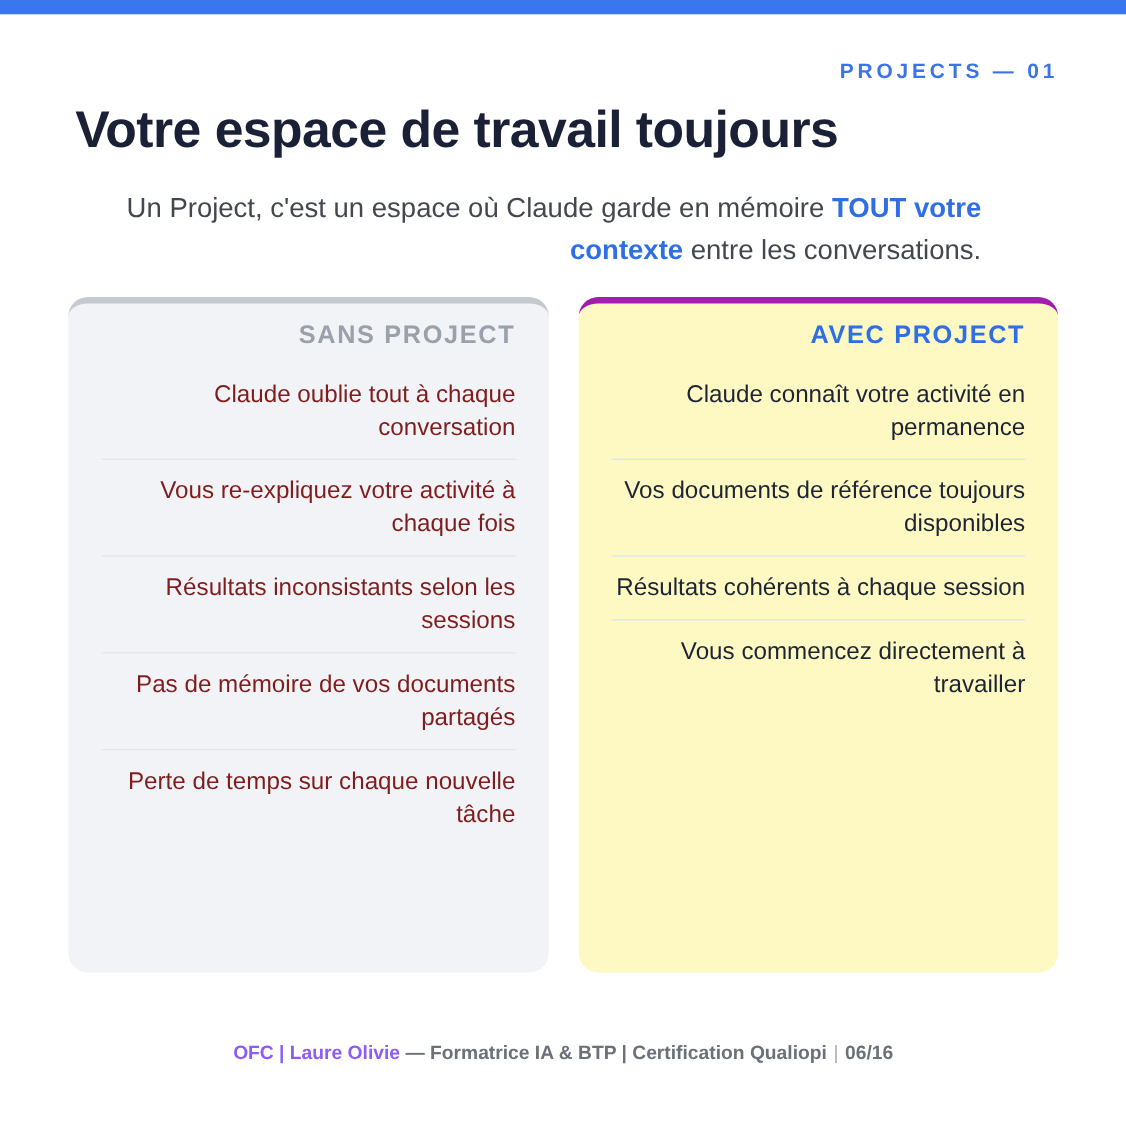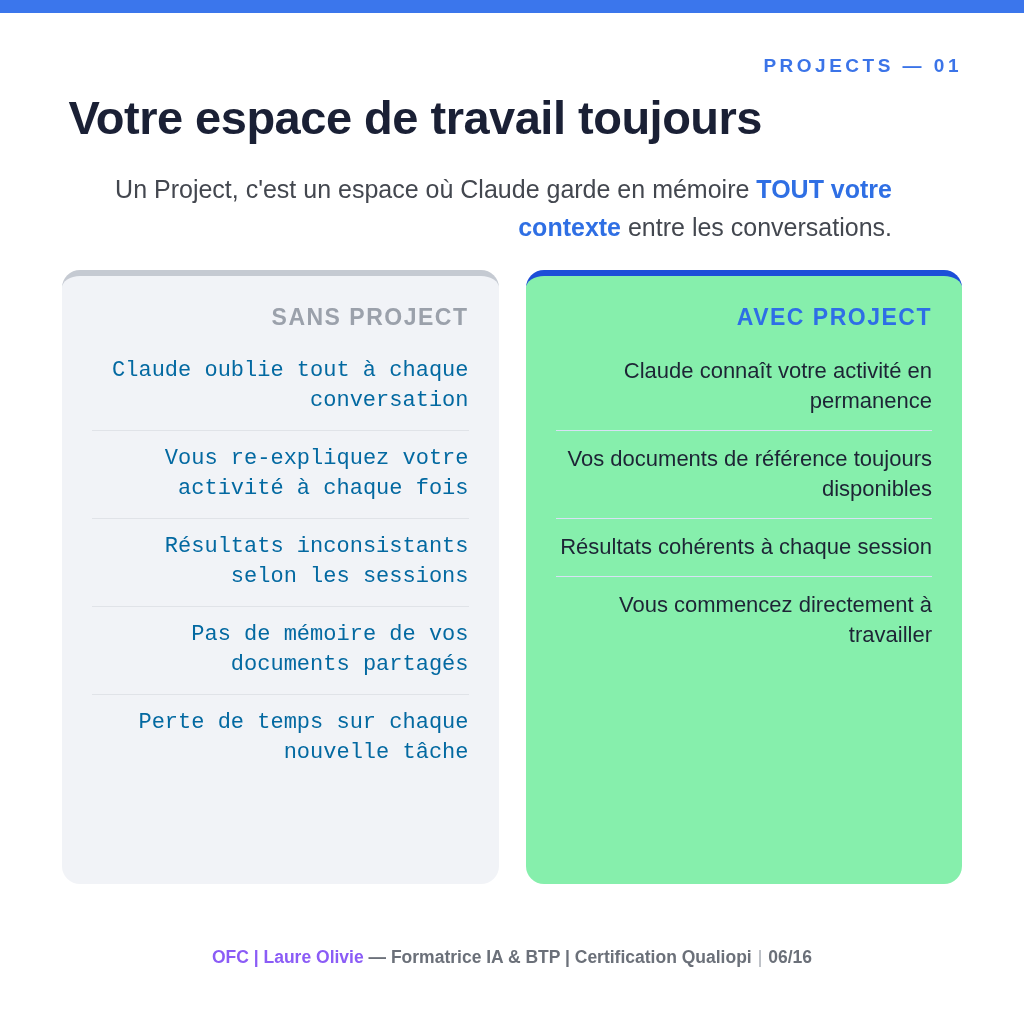--- a/index.html
+++ b/index.html
@@ -48,47 +48,47 @@
   }
   .cards-row {
     margin-top: 24px;
     display: flex;
     gap: 27px;
   }
   .card {
     flex: 1 1 0;
     height: 614px;
     border-radius: 18px;
-    padding: 27px 30px;
+    padding: 14px 30px;
   }
   .card-without {
     background: #f1f3f7;
     border-top: 6px solid #c5cad2;
   }
   .card-with {
-    background: #86efac;
-    border-top: 6px solid #1d4ed8;
+    background: #fef9c3;
+    border-top: 6px solid #a21caf;
   }
   .card-header {
     font-size: 23px;
     font-weight: 800;
     letter-spacing: 1.5px;
     line-height: 28px;
     margin-bottom: 12px;
   }
   .card-without .card-header { color: #9ba1ab; }
   .card-with .card-header { color: #2e6ee6; }
   .card-list { list-style: none; }
   .card-list li {
     font-size: 22px;
     line-height: 30px;
     padding: 13px 0 14px 0;
   }
   .card-list li:not(:last-child) { border-bottom: 1px solid #e0e3e8; }
-  .card-without .card-list li { color: #0369a1; font-family: Liberation Mono, monospace; }
+  .card-without .card-list li { color: #7f1d1d; }
   .card-with .card-list li { color: #1d2435; }
   .card-with .card-list li:not(:last-child) { border-bottom: 1px solid #d8e1f4; }
   .footer {
     position: absolute;
     left: 0; right: 0;
     top: 946px;
     text-align: center;
     font-size: 17.5px;
     font-weight: 700;
     line-height: 22px;

